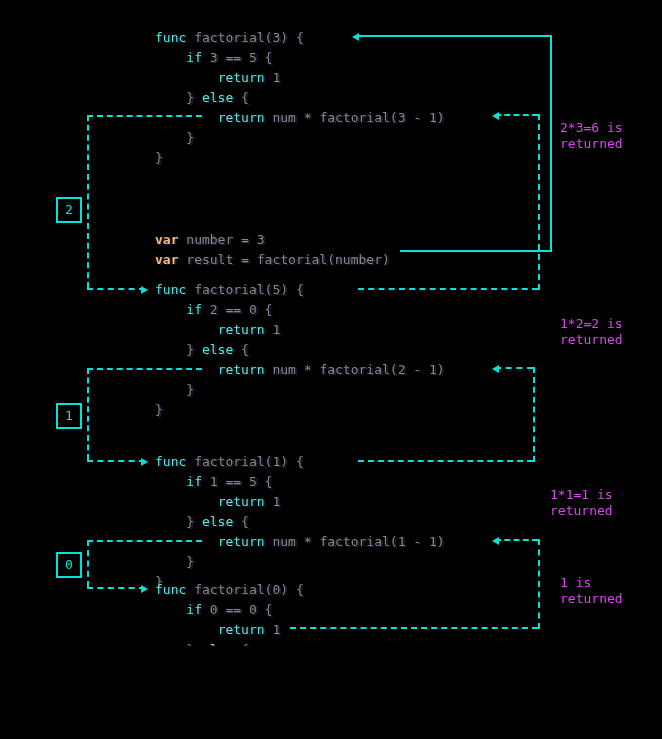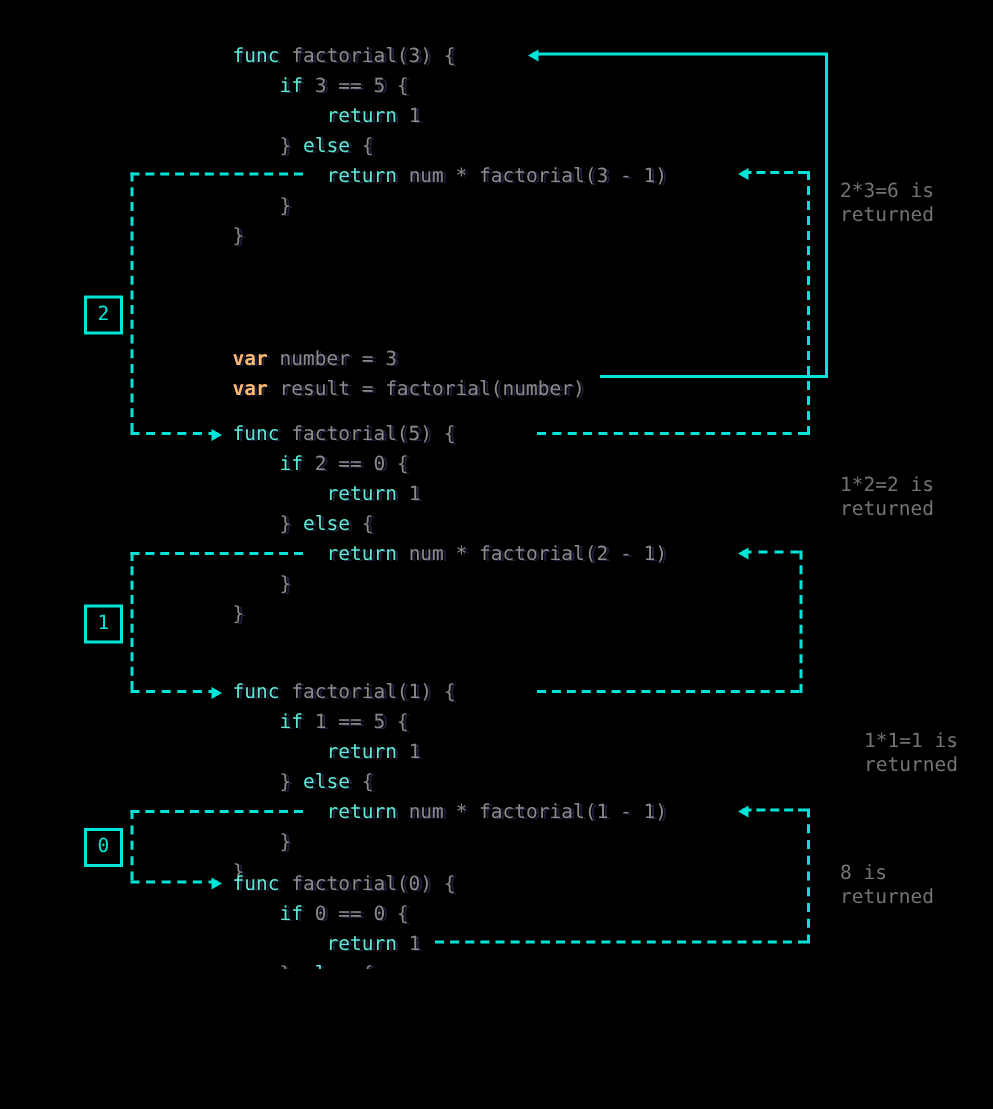--- a/index.html
+++ b/index.html
@@ -9,21 +9,21 @@
   .shadow{color:#1e1e3a;filter:blur(0.3px)}
   .base{color:#8a8a8a}
   .kw{color:#5eead4;font-weight:normal}
   .kw2{color:#fdba74;font-weight:bold}
   
   .path{position:absolute;border-style:solid;border-color:#00e5d8;border-width:0;box-sizing:border-box}
   .dash{border-style:dashed}
   .arrow-r:after{content:"";position:absolute;right:-7px;top:-4px;border:4px solid transparent;border-left:7px solid #00e5d8}
   .arrow-l:after{content:"";position:absolute;left:-7px;top:-4px;border:4px solid transparent;border-right:7px solid #00e5d8}
   .badge{position:absolute;width:22px;height:22px;border:2px solid #00e5d8;color:#00e5d8;text-align:center;line-height:22px;font-size:13px;background:#000}
-  .note{position:absolute;color:#737373;font-size:13px;line-height:16px}
+  .note{position:absolute;color:#d946ef;font-size:13px;line-height:16px}
 </style>
 </head>
 <body>
 
 <div class="stage">
 
   <div id="code-layer">
       <div class="line shadow" style="left: 157px; top: 29px;">func factorial(3) {</div>
       <div class="line" style="left: 155px; top: 28px;"><span class="kw">func</span><span class="base"> factorial(3) {</span></div>
       <div class="line shadow" style="left: 157px; top: 49px;">    if 3 == 0 {</div>
@@ -114,18 +114,18 @@
   <div class="badge" style="left:56px;top:552px">0</div>
 
   <div class="path dash" style="left:290px;top:627px;width:248px;border-top-width:2px"></div>
   <div class="path dash" style="left:538px;top:539px;height:90px;border-right-width:2px"></div>
   <div class="path dash arrow-l" style="left:495px;top:539px;width:43px;border-top-width:2px"></div>
 
   <div class="note" style="left:560px;top:120px;white-space:pre">2*3=6 is
 returned</div>
   <div class="note" style="left:560px;top:316px;white-space:pre">1*2=2 is
 returned</div>
-  <div class="note" style="left:576px;top:487px;white-space:pre">1*1=1 is
+  <div class="note" style="left:550px;top:487px;white-space:pre">1*1=1 is
 returned</div>
-  <div class="note" style="left:560px;top:575px;white-space:pre">8 is
+  <div class="note" style="left:560px;top:575px;white-space:pre">1 is
 returned</div>
 
 </div>
 
 </body></html>

